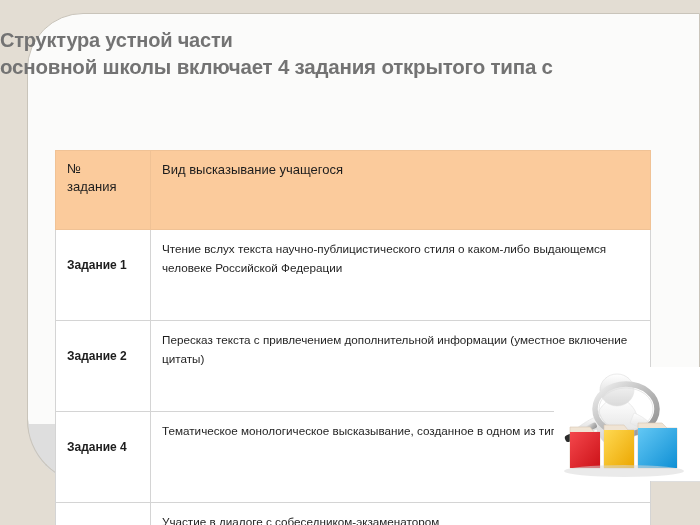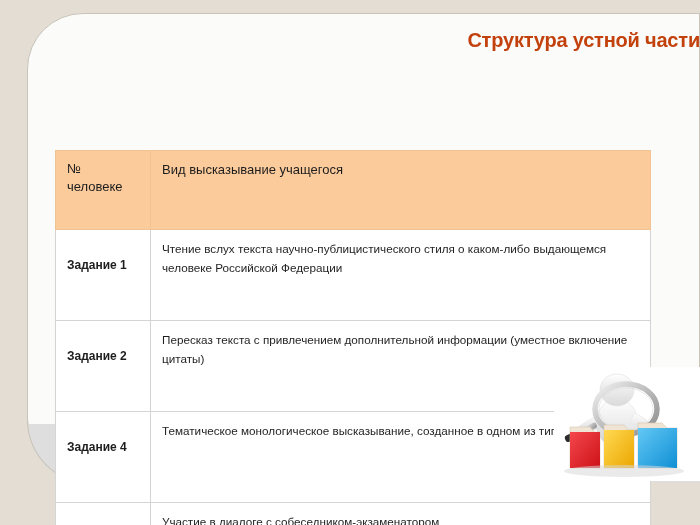--- a/index.html
+++ b/index.html
@@ -62,22 +62,22 @@
     box-sizing: border-box;
     pointer-events: none;
   }
 
   
   #title-block {
     position: absolute;
     left: 0px;
     top: 28px;
     width: 700px;
-    text-align: right;
-    color: #c2410c;
+    text-align: left;
+    color: #737373;
     font-weight: bold;
     font-size: 20.5px;
     line-height: 25.5px;
     letter-spacing: -0.2px;
     z-index: 5;
   }
   #title-block .tline { display: block; white-space: nowrap; }
   #title-line-1 { font-size: 20px; }
   #title-line-2 { font-size: 20.5px; }
   #title-line-3 { font-size: 20.5px; }
@@ -146,32 +146,33 @@
 </head>
 <body>
 
 <div id="slide-panel"></div>
 <div id="panel-lower-band"></div>
 <div id="panel-edge-curve"></div>
 <div id="panel-lower-band-mask"></div>
 
 <div id="title-block">
   <span class="tline" id="title-line-1">Структура устной части</span>
+  <span class="tline" id="title-line-3">основной школы включает 4 задания открытого типа с</span>
 </div>
 
 <table id="task-table">
   <colgroup>
       <col class="c1">
       <col class="c2">
     </colgroup>
   <thead>
     <tr>
       <th class="hcol1">
         <span>№</span><br>
-        <span>человеке</span>
+        <span>задания</span>
       </th>
       <th class="hcol2">Вид высказывание учащегося</th>
     </tr>
   </thead>
   <tbody>
     <tr class="r1">
       <td class="numcell">Задание 1</td>
       <td class="desccell">Чтение вслух текста научно-публицистического стиля о каком-либо выдающемся человеке Российской Федерации</td>
     </tr>
     <tr class="r2">

